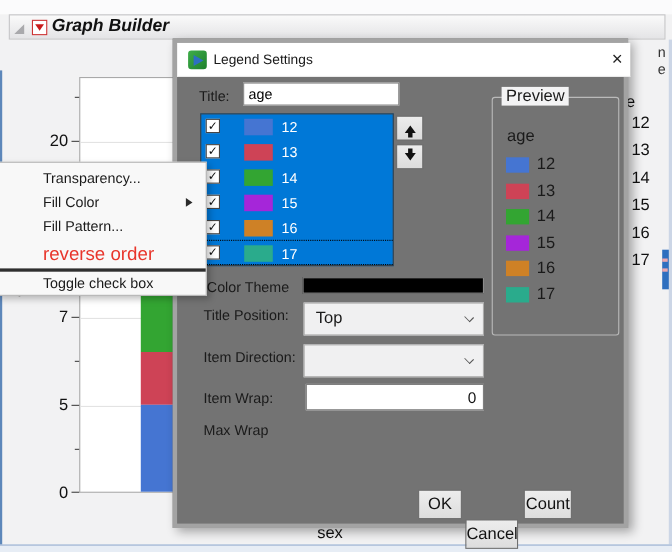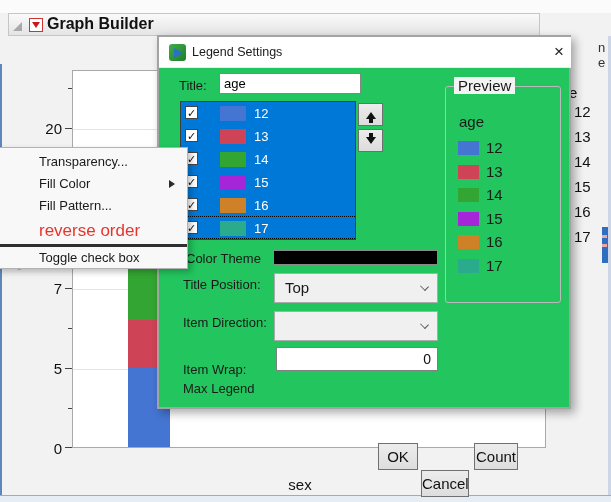--- a/index.html
+++ b/index.html
@@ -3,22 +3,22 @@
 <meta charset="utf-8">
 <style>
   * { margin:0; padding:0; box-sizing:border-box; }
   html,body { width:611px; height:502px; }
   body { font-family:"Liberation Sans","DejaVu Sans",sans-serif; background:#f2f2f3; }
   .screen { position:relative; width:611px; height:502px; overflow:hidden; background:#f2f2f3; }
   .abs { position:absolute; }
 
   
   .top-white { left:0; top:0; width:611px; height:13px; background:#fbfbfc; }
-  .outline-header { left:8px; top:13px; width:532px; height:23px;
-      background:linear-gradient(#fafafa,#e4e4e6); border:1px solid #c6c6c8; }
+  .outline-header { left:8px; top:13px; width:597px; height:23px;
+      background:linear-gradient(#fafafa,#e4e4e6); border:1px solid #c6c6c8;font-style:italic; }
   .disclosure { left:4px; top:8px; width:0; height:0;
       border-left:9px solid transparent; border-bottom:9px solid #a9a9ac; }
   .redtri-box { left:20px; top:4px; width:14px; height:14px; background:#fff;
       border:1px solid #c33; display:flex; align-items:center; justify-content:center; }
   .redtri { width:0; height:0; border:4px solid transparent; border-top:6px solid #c81a1a; margin-top:4px; }
   .header-title { left:38px; top:1px; font-size:16px; font-weight:bold; color:#111; }
 
   .win-left-border { left:0; top:64px; width:2px; height:438px; background:#5d87ba; }
   .win-right-strip { left:608px; top:36px; width:3px; height:459px; background:#ccd6e6; }
   .bottom-strip { left:0; top:495px; width:611px; height:7px; background:#e7edf5; border-top:1px solid #95add0; }
@@ -32,22 +32,22 @@
   .ylabel-rot span { display:block; writing-mode:vertical-rl; transform:rotate(180deg);
       font-size:15px; color:#111; line-height:22px; }
   .xlabel { left:277px; top:476px; width:46px; text-align:center; font-size:15px; color:#111; }
 
   .side-num { font-size:15px; color:#111; }
   .frag { font-size:13px; color:#333; }
   .blue-sliver { left:602px; top:227px; width:7px; height:36px; background:#2e6fbf; }
   .pinkdot { width:5px; height:3px; background:#eba7ad; }
 
   
-  .dialog { left:157px; top:35px; width:414px; height:374px; background:#22c55e;
-      border:2px solid #a3a3a3; box-shadow:4px 4px 9px rgba(0,0,0,.33); z-index:20; }
+  .dialog { left:157px; top:35px; width:414px; height:445px; background:#737373;
+      border:4px solid #a3a3a3; box-shadow:4px 4px 9px rgba(0,0,0,.33); z-index:20; }
   .dlg-titlebar { left:0; top:0; width:412px; height:31px; background:#fff; border-bottom:1px solid #ebebeb; }
   .jmp-icon { left:10px; top:7px; width:17px; height:17px; background:linear-gradient(135deg,#3fae49,#1d7f2c); border-radius:3px; }
   .jmp-icon:after { content:""; position:absolute; left:5px; top:4px; width:0; height:0;
       border:5px solid transparent; border-left:9px solid #2d6fc2; }
   .dlg-title { left:33px; top:8px; font-size:12.5px; color:#1a1a1a; }
   .dlg-close { left:389px; top:4px; width:22px; height:22px; text-align:center;
       font-size:17px; line-height:22px; color:#222; cursor:default; }
   .lab13 { font-size:13px; color:#1a1a1a; }
   .tinput { background:#fff; border:1px solid #858585; font-family:inherit; }
 
@@ -211,26 +211,26 @@
     <div class="abs lab13" style="left:24px;top:278px;">Item Direction:</div>
 
     <div class="abs dd" style="left:115px;top:236px;width:164px;height:30px;">
       <span class="dd-val">Top</span>
       <span class="chev"></span>
     </div>
     <div class="abs dd" style="left:115px;top:274px;width:164px;height:30px;">
       <span class="chev"></span>
     </div>
 
-    <div class="abs lab13" style="left:24px;top:315px;margin-top:10px;">Item Wrap:</div>
+    <div class="abs lab13" style="left:24px;top:315px;">Item Wrap:</div>
     <div class="abs field" style="left:117px;top:310px;width:162px;height:24px;">
       <input class="num-input" value="0" style="">
     </div>
 
-    <div class="abs lab13" style="left:24px;top:344px;">Max Legend</div>
+    <div class="abs lab13" style="left:24px;top:344px;">Max Wrap</div>
 
 
     <button class="abs btn" style="left:219px;top:406px;width:40px;height:27px;">OK</button>
     <button class="abs btn" style="left:262px;top:406px;width:48px;height:27px;margin-top:27px;">Cancel</button>
     <button class="abs btn" style="left:315px;top:406px;width:44px;height:27px;">Count</button>
 
     <div class="abs preview-box">
       <span class="pv-legend">Preview</span>
       <span class="pv-age">age</span>
       <span class="pv-sw" style="top: 54px; background-color: rgb(69, 117, 210);"></span>

